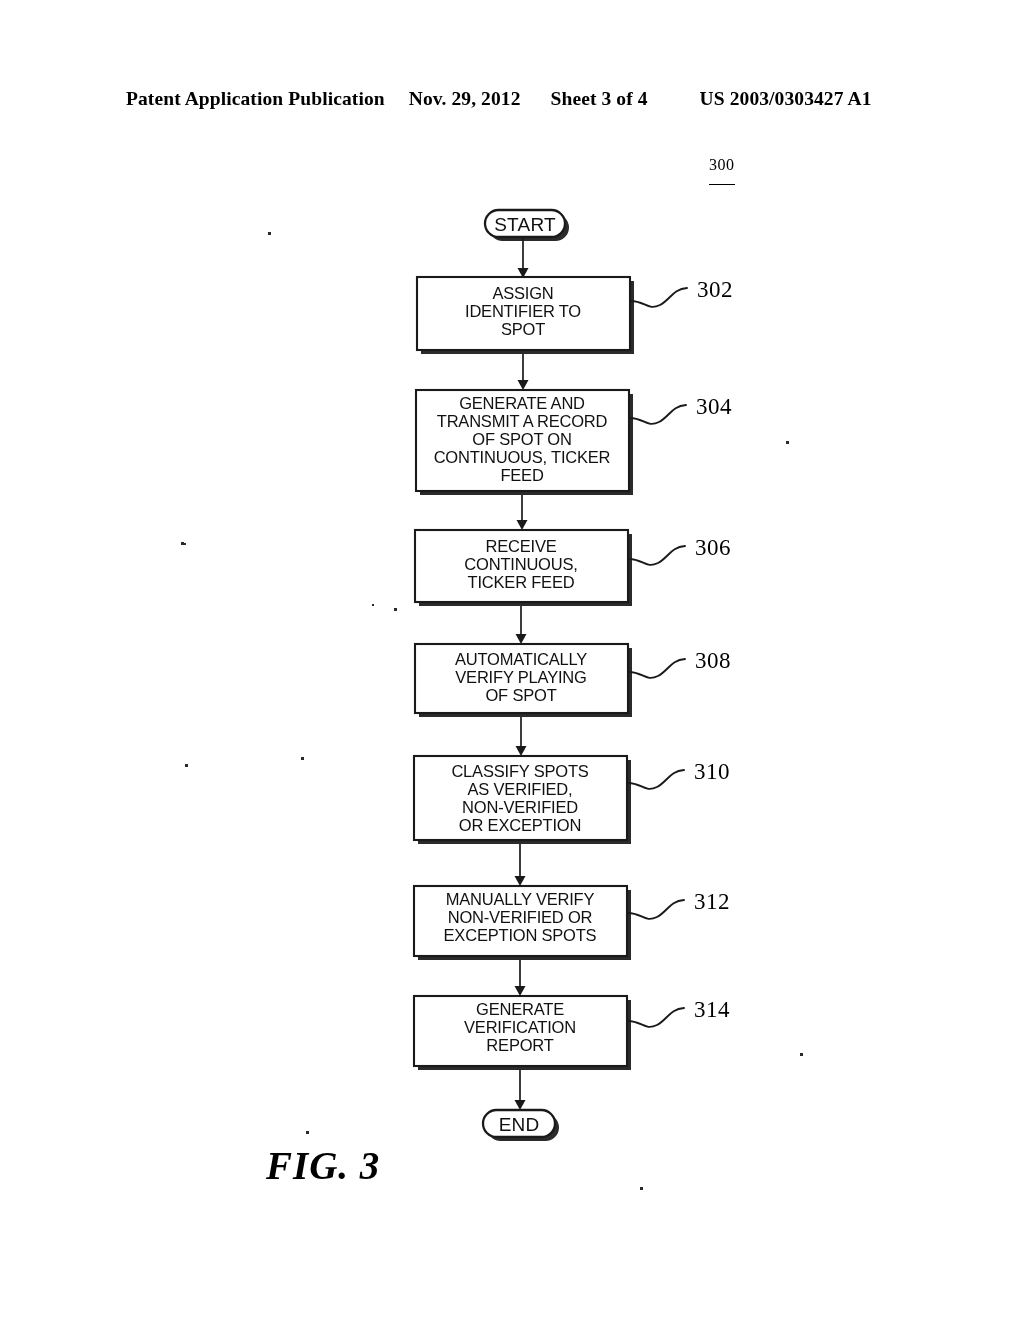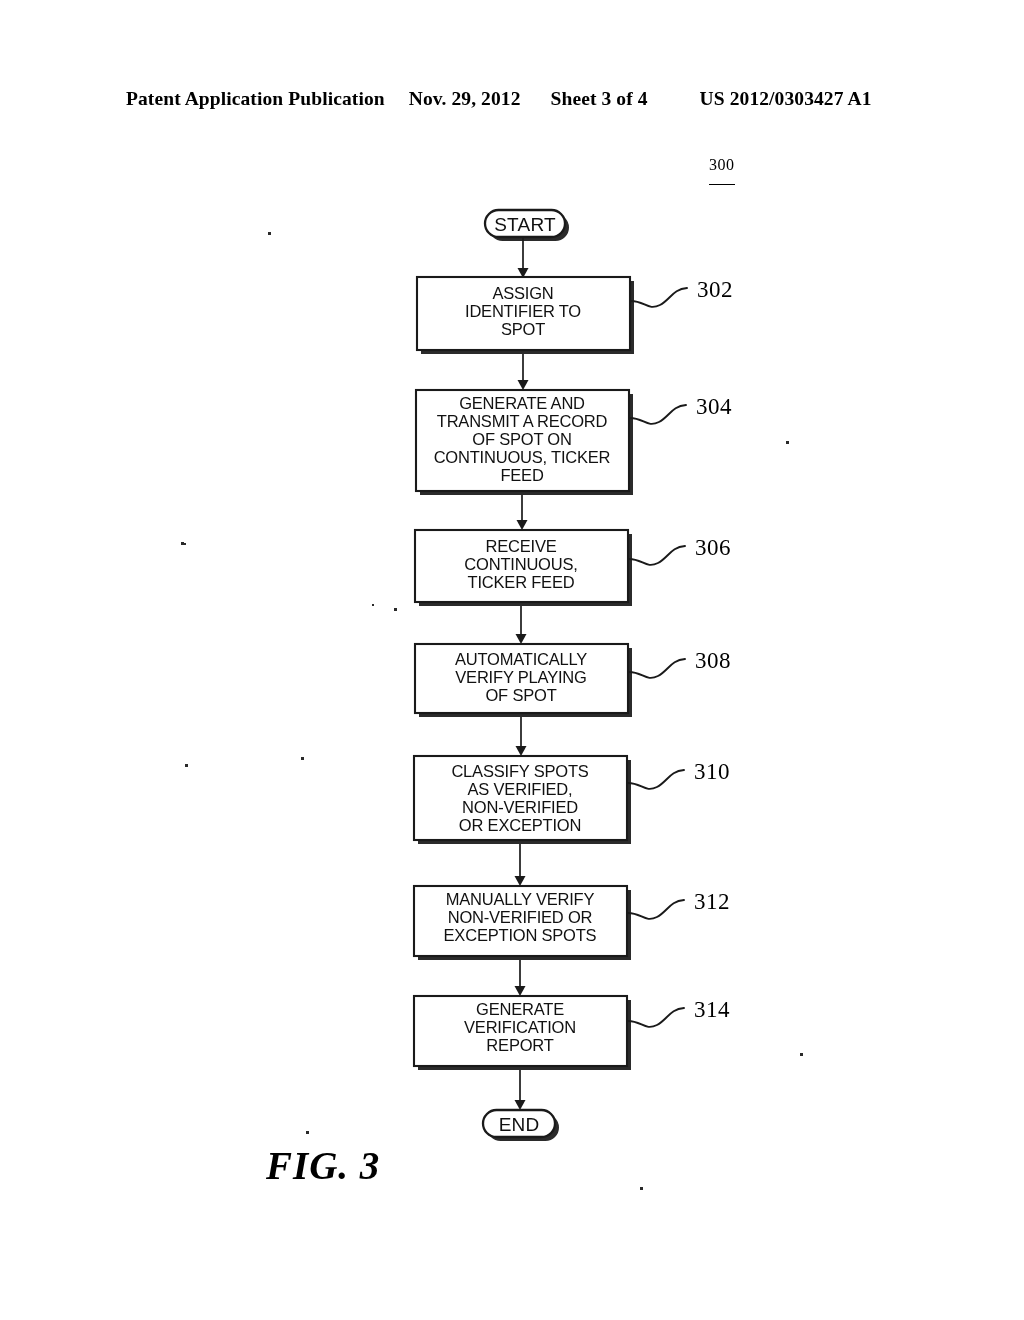--- a/index.html
+++ b/index.html
@@ -124,21 +124,21 @@
     fill: #2a2a2a;
   }
 </style>
 </head>
 <body>
 
 <div id="patent-header">
   <span class="hdr-pub">Patent Application Publication</span>
   <span class="hdr-date">Nov. 29, 2012</span>
   <span class="hdr-sheet">Sheet 3 of 4</span>
-  <span class="hdr-number">US 2012/0303427 A1</span>
+  <span class="hdr-number">US 2003/0303427 A1</span>
 </div>
 
 <div id="fig-ref-300">300</div>
 
 <svg id="flowchart" viewBox="0 0 1024 1320" xmlns="http://www.w3.org/2000/svg">
 
   <g>
     <rect class="speck" x="268" y="232" width="3" height="3"></rect>
     <rect class="speck" x="181" y="542" width="3" height="3"></rect>
     <rect class="speck" x="184" y="543" width="2" height="2"></rect>

